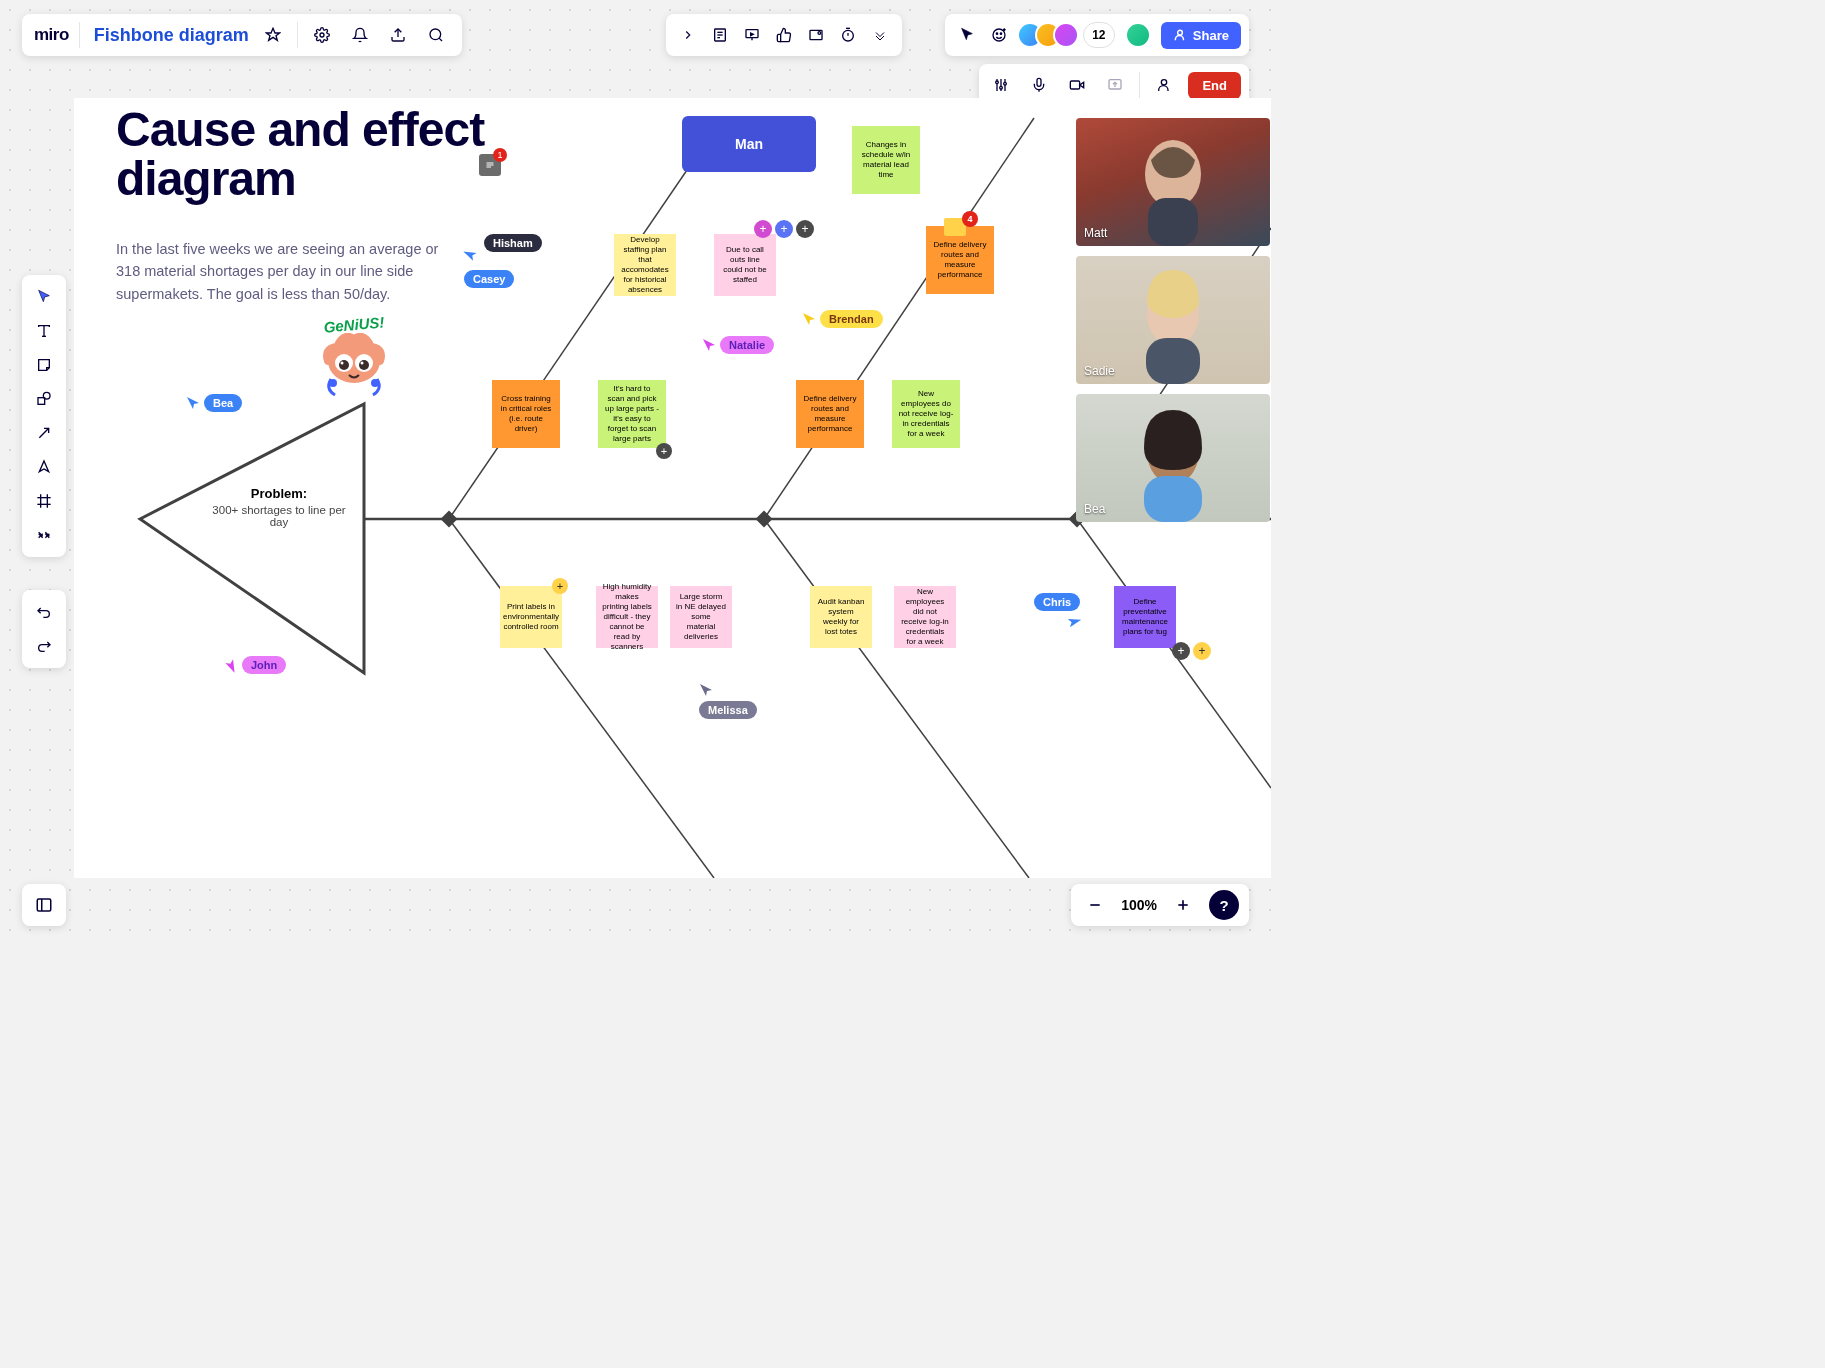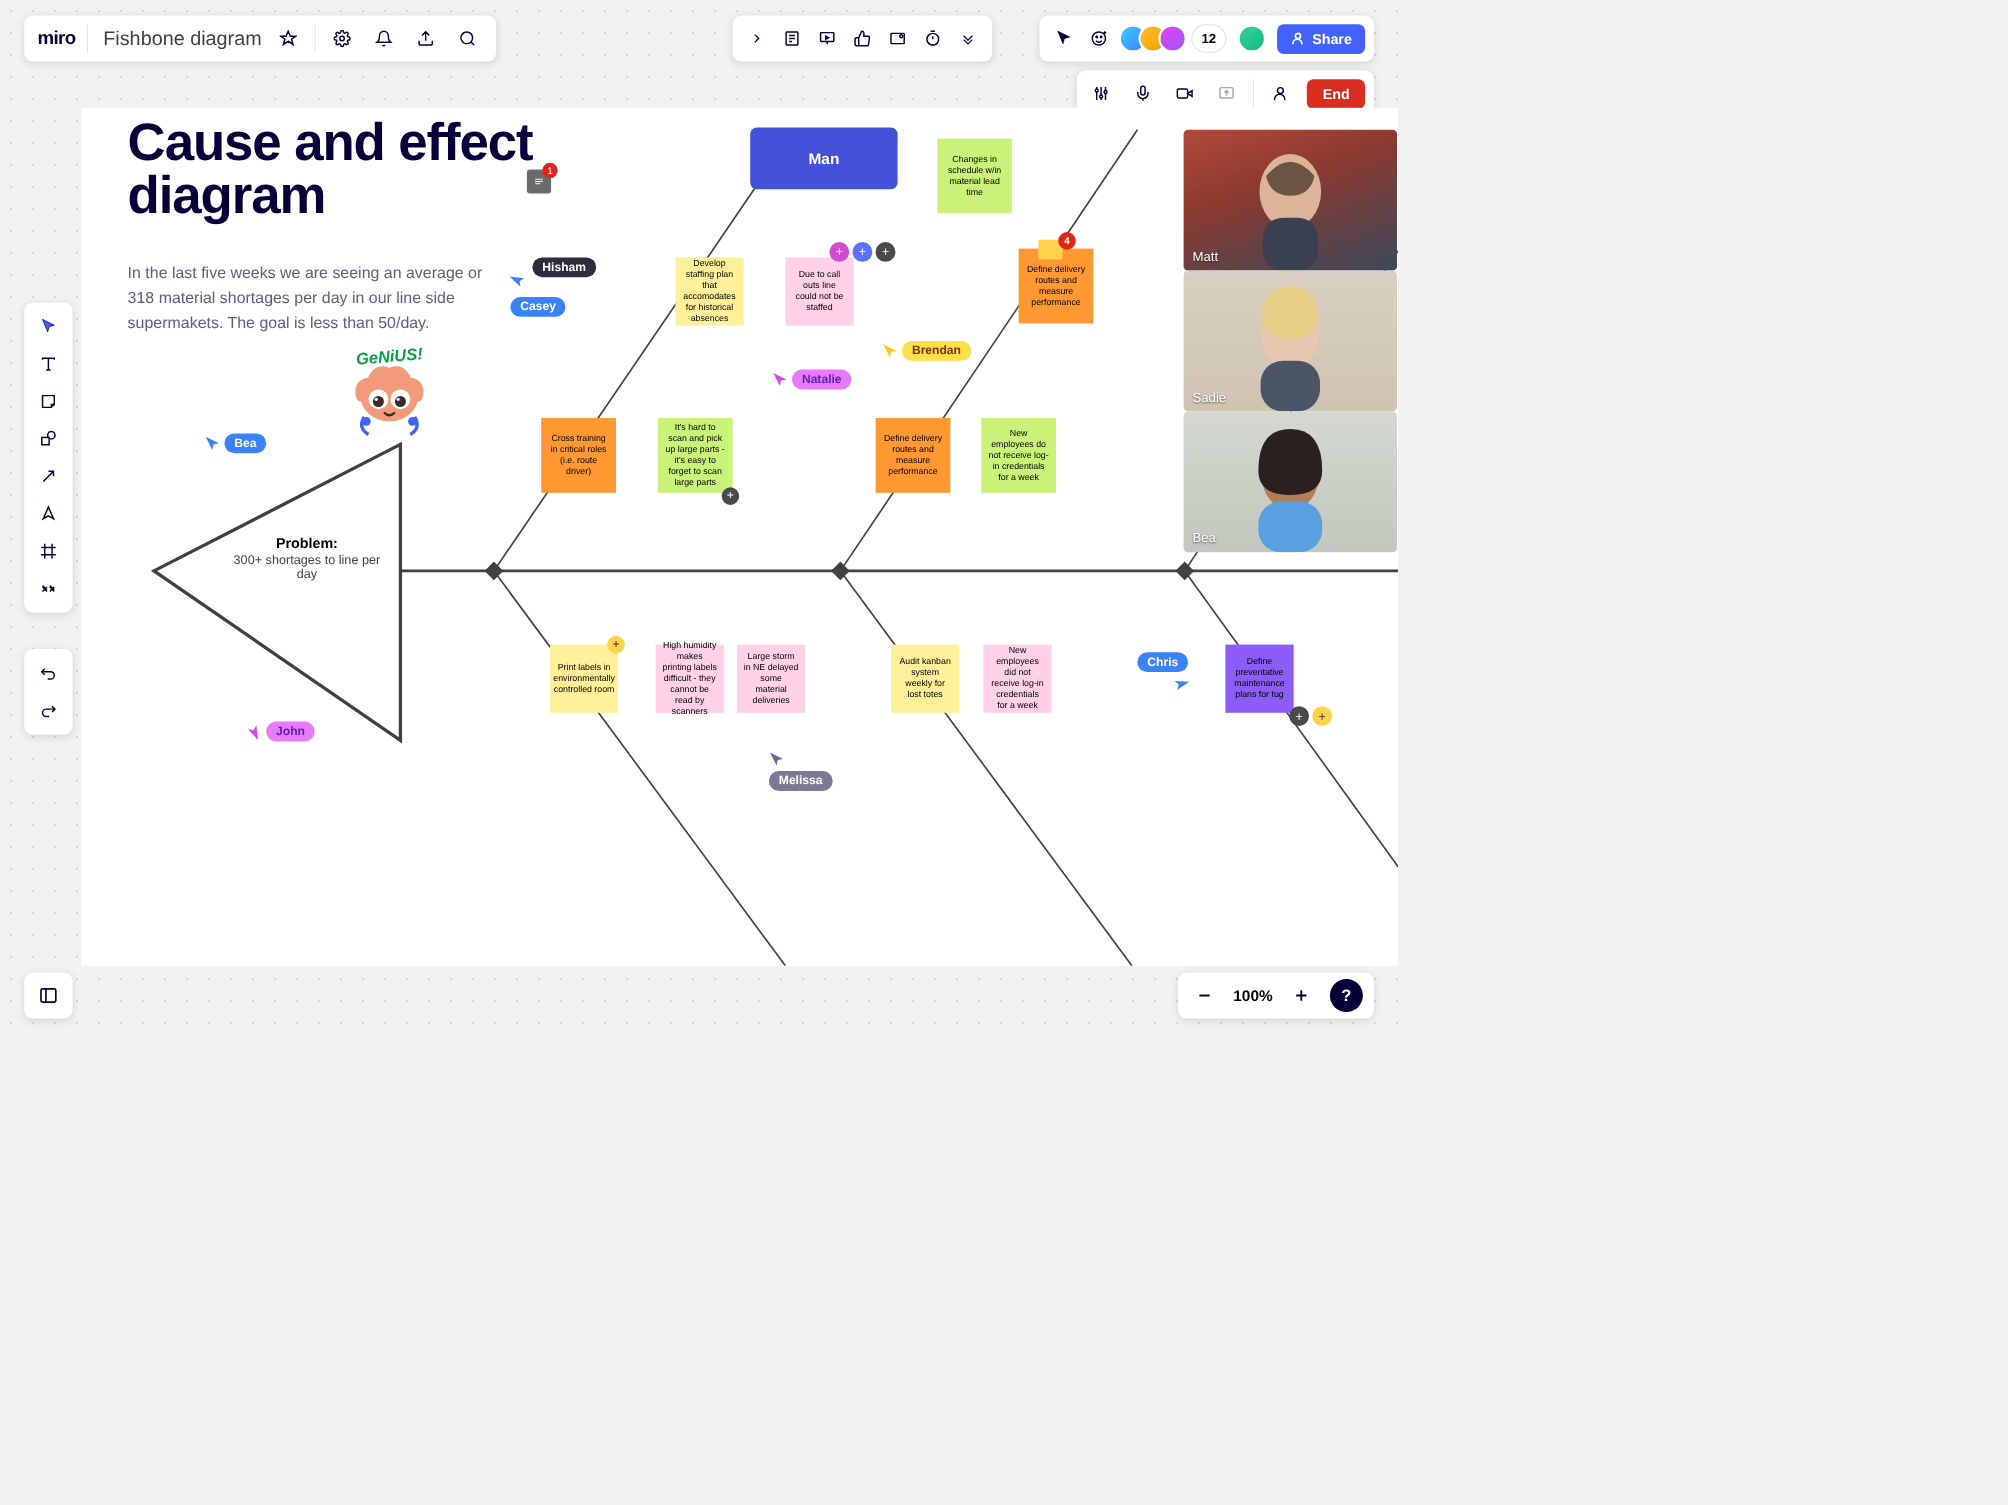--- a/index.html
+++ b/index.html
@@ -6,21 +6,21 @@
 body { width: 1271px; height: 948px; background: #f2f2f2; position: relative; overflow: hidden; }
 
 
 .dots { position: absolute; inset: 0; background-image: radial-gradient(#d6d6d6 1px, transparent 1px); background-size: 20px 20px; background-position: 0 0; }
 
 
 .tb { position: absolute; top: 14px; background: #fff; border-radius: 8px; box-shadow: 0 2px 8px rgba(0,0,0,.12); display: flex; align-items: center; height: 42px; }
 .tb-l { left: 22px; padding: 0 12px; gap: 10px; }
 .logo { font-weight: 900; font-size: 17px; letter-spacing: -0.5px; color: #050038; }
 .vsep { width: 1px; height: 26px; background: #e6e6e6; }
-.title { font-weight: 400; font-size: 18px; color: #404040; margin-left: 4px; }
+.title { font-weight: 700; font-size: 18px; color: #1d4ed8; margin-left: 4px; }
 .icbtn { width: 28px; height: 28px; display: flex; align-items: center; justify-content: center; cursor: pointer; border-radius: 4px; }
 .icbtn svg { stroke: #050038; }
 
 
 .tb-c { left: 666px; padding: 0 8px; gap: 4px; }
 
 
 .tb-r { right: 22px; padding: 0 8px; gap: 4px; }
 .avrow { display: flex; align-items: center; }
 .av { width: 26px; height: 26px; border-radius: 50%; border: 2px solid #fff; margin-left: -8px; }
@@ -38,21 +38,21 @@
 .side2 { position: absolute; left: 22px; top: 590px; background: #fff; border-radius: 8px; box-shadow: 0 2px 8px rgba(0,0,0,.12); width: 44px; display: flex; flex-direction: column; align-items: center; padding: 8px 0; gap: 6px; }
 .sbtn { width: 28px; height: 28px; display: flex; align-items: center; justify-content: center; cursor: pointer; border-radius: 4px; }
 .sbtn svg { stroke: #050038; }
 
 
 .canvas { position: absolute; left: 74px; top: 98px; width: 1197px; height: 780px; background: #fff; }
 .h1 { position: absolute; left: 42px; top: 8px; width: 380px; font-size: 48px; font-weight: 900; letter-spacing: -1px; color: #050038; line-height: 1.02; }
 .desc { position: absolute; left: 42px; top: 140px; width: 340px; font-size: 14.5px; color: #5f5c80; line-height: 1.55; }
 
 
-.vids { position: absolute; right: 0; top: 20px; width: 195px; display: flex; flex-direction: column; gap: 0; }
+.vids { position: absolute; right: 0; top: 20px; width: 195px; display: flex; flex-direction: column; gap: 10px; }
 .vid { width: 194px; height: 128px; border-radius: 4px; position: relative; overflow: hidden; }
 .vidname { position: absolute; left: 8px; bottom: 6px; color: #fff; font-size: 12px; font-weight: 500; text-shadow: 0 1px 2px rgba(0,0,0,.6); }
 
 
 .sn { position: absolute; width: 68px; height: 68px; font-size: 8px; text-align: center; padding: 6px; display: flex; align-items: center; justify-content: center; line-height: 1.25; }
 .snw { width: 62px; height: 62px; }
 .cat { position: absolute; width: 134px; height: 56px; border-radius: 6px; color: #fff; font-weight: 600; display: flex; align-items: center; justify-content: center; font-size: 14px; }
 
 
 svg.diag { position: absolute; left: 0; top: 0; pointer-events: none; }

